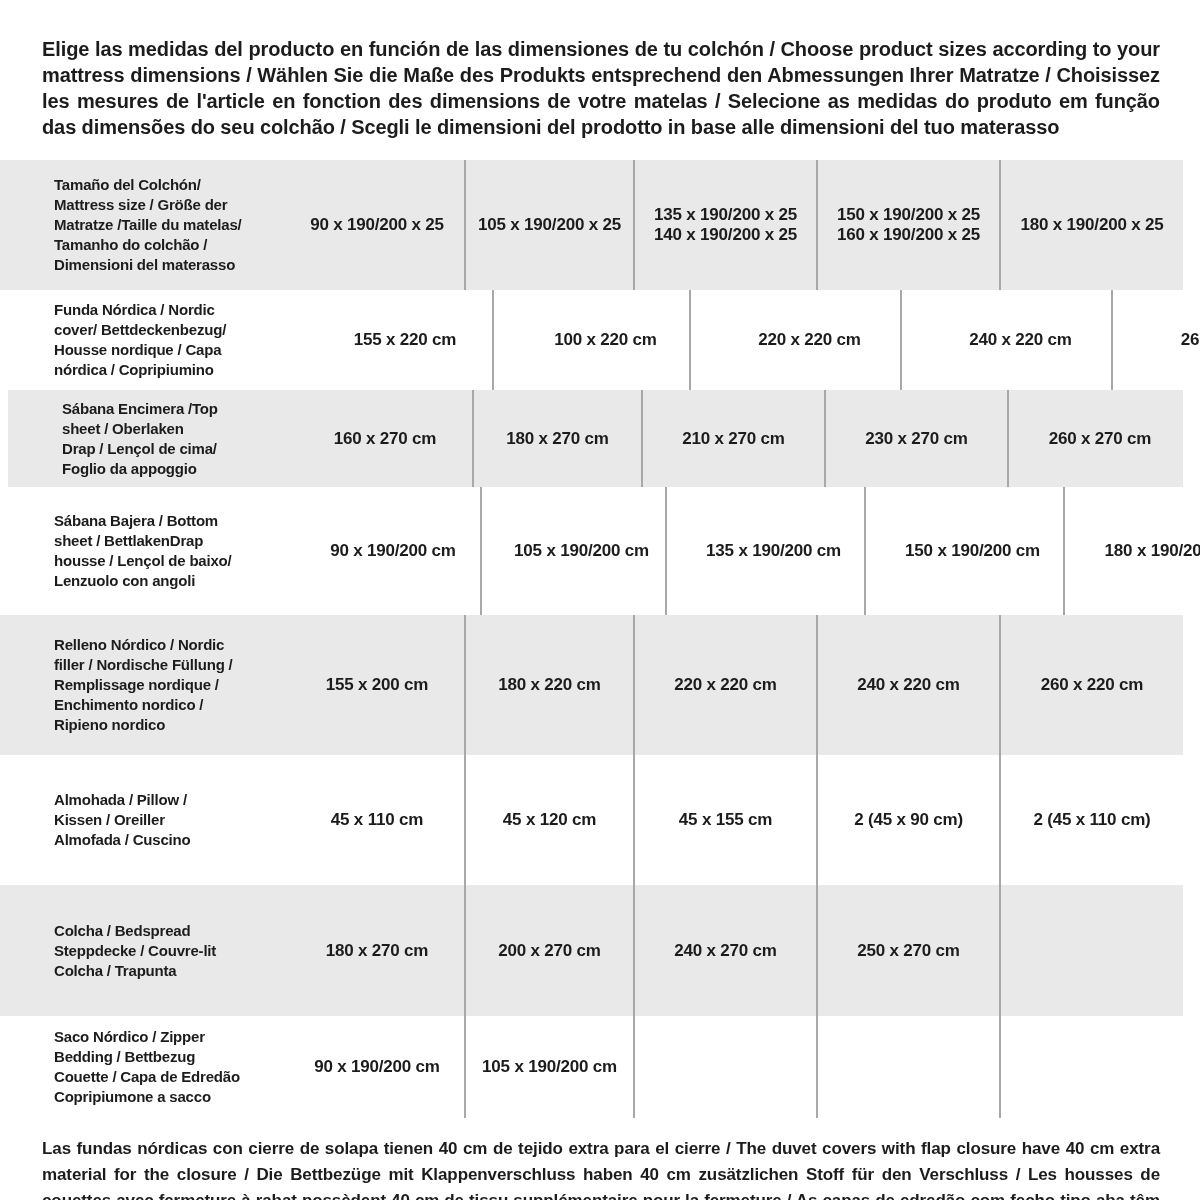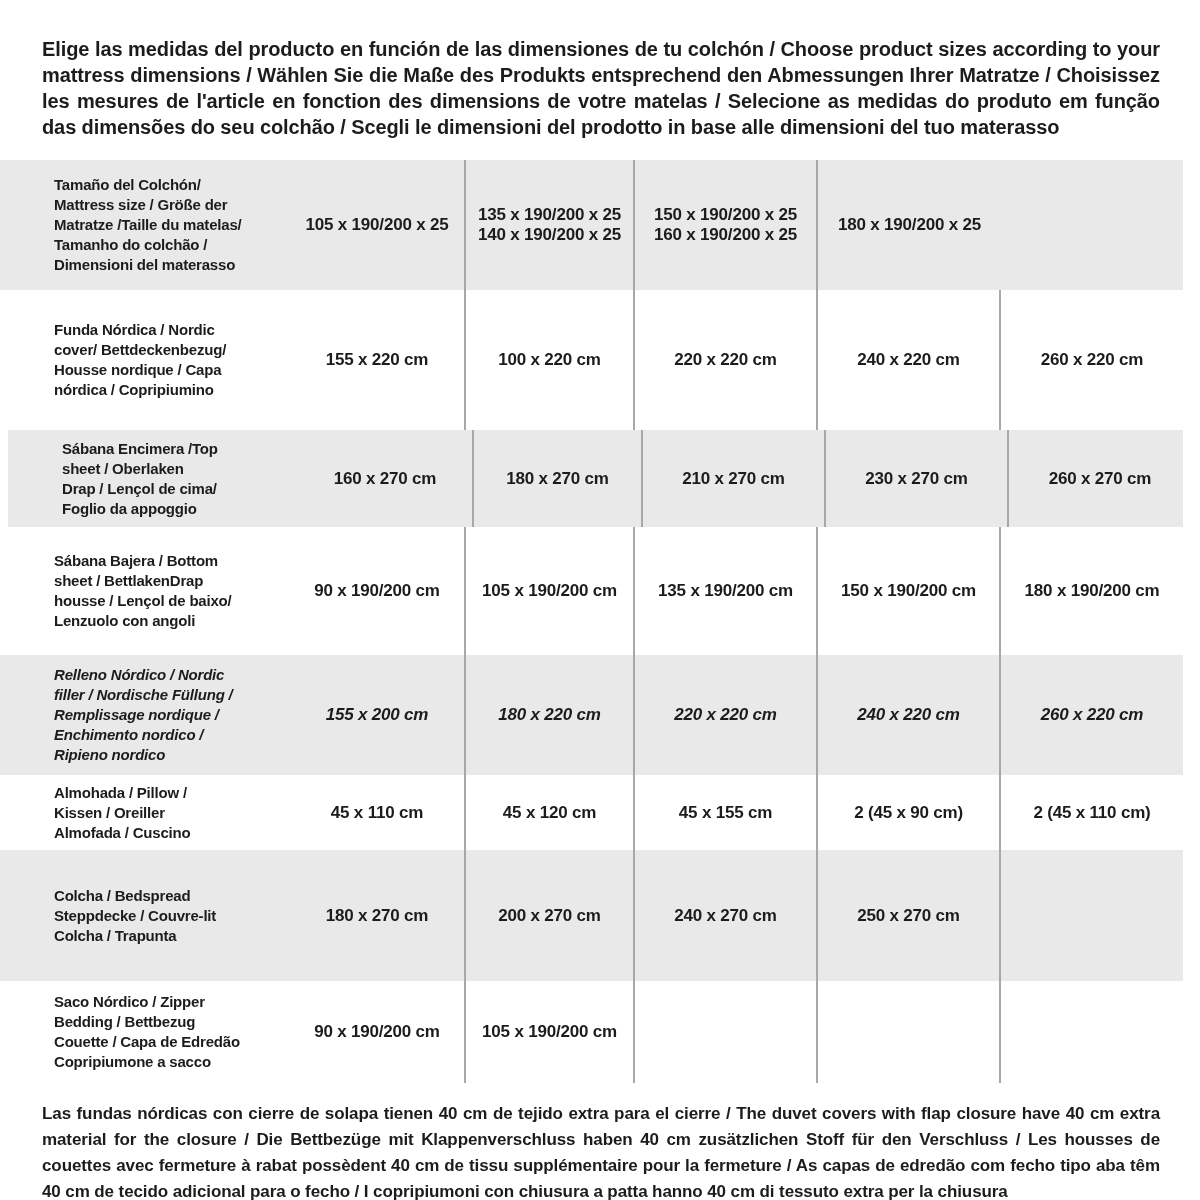--- a/index.html
+++ b/index.html
@@ -26,25 +26,25 @@
     font-size:17px;font-weight:700;letter-spacing:-0.2px;
     text-align:center;white-space:pre-line;
   }
   .cell.label{
     justify-content:flex-start;text-align:left;
     padding-left:54px;padding-right:8px;
     line-height:20px;font-size:15px;
   }
   .cell.sep{border-right:2px solid #a8a8a8;}
   .row-header{height:130px;}
-  .row-0{height:140px;}
+  .row-0{height:100px;gap:28px;}
   .row-1{height:97px;margin-left:8px;}
-  .row-2{height:128px;}
-  .row-3{height:120px;font-style:italic;}
-  .row-4{height:75px;}
+  .row-2{height:128px;gap:16px;}
+  .row-3{height:140px;}
+  .row-4{height:130px;}
   .row-5{height:131px;}
   .row-6{height:102px;}
   .footnote{
     margin:18px 40px 0 42px;
     font-size:17px;font-weight:700;line-height:26px;
     text-align:justify;letter-spacing:-0.1px;
   }
 </style>
 </head>
 <body>
@@ -54,20 +54,21 @@
   <p class="intro">Elige las medidas del producto en función de las dimensiones de tu colchón / Choose product sizes according to your mattress dimensions / Wählen Sie die Maße des Produkts entsprechend den Abmessungen Ihrer Matratze / Choisissez les mesures de l'article en fonction des dimensions de votre matelas / Selecione as medidas do produto em função das dimensões do seu colchão / Scegli le dimensioni del prodotto in base alle dimensioni del tuo materasso</p>
 
   <div class="size-table">
 
     <div class="row row-header shaded">
       <div class="cell label">Tamaño del Colchón/
 Mattress size / Größe der
 Matratze /Taille du matelas/
 Tamanho do colchão /
 Dimensioni del materasso</div>
+      <div class="cell sep">90 x 190/200 x 25</div>
       <div class="cell sep">105 x 190/200 x 25</div>
       <div class="cell sep">135 x 190/200 x 25
 140 x 190/200 x 25</div>
       <div class="cell sep">150 x 190/200 x 25
 160 x 190/200 x 25</div>
       <div class="cell">180 x 190/200 x 25</div>
     </div>
 
     <div class="row row-0">
       <div class="cell label">Funda Nórdica /  Nordic

